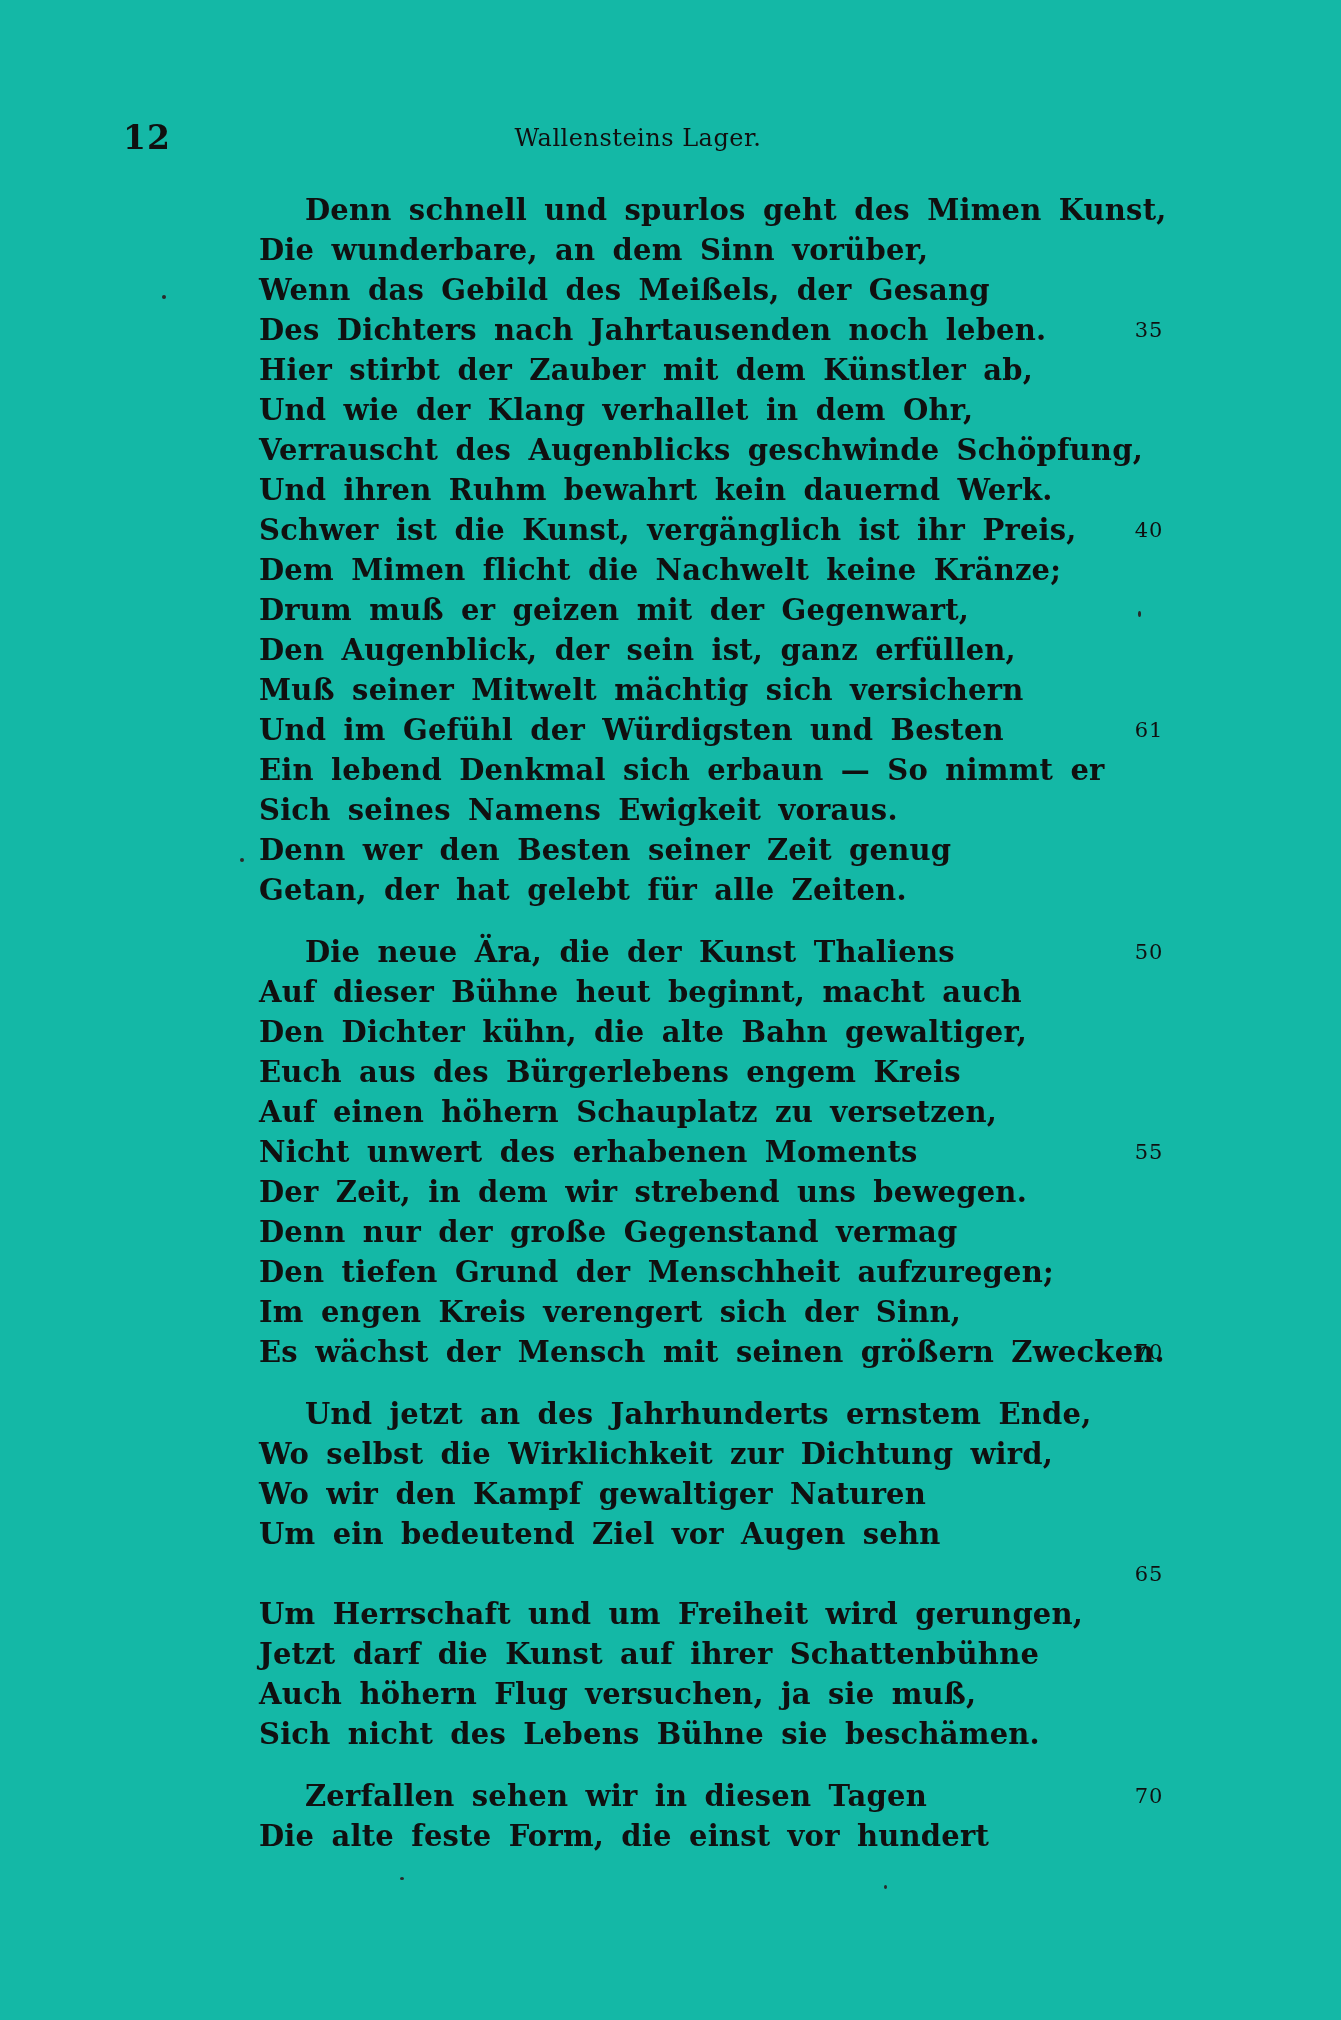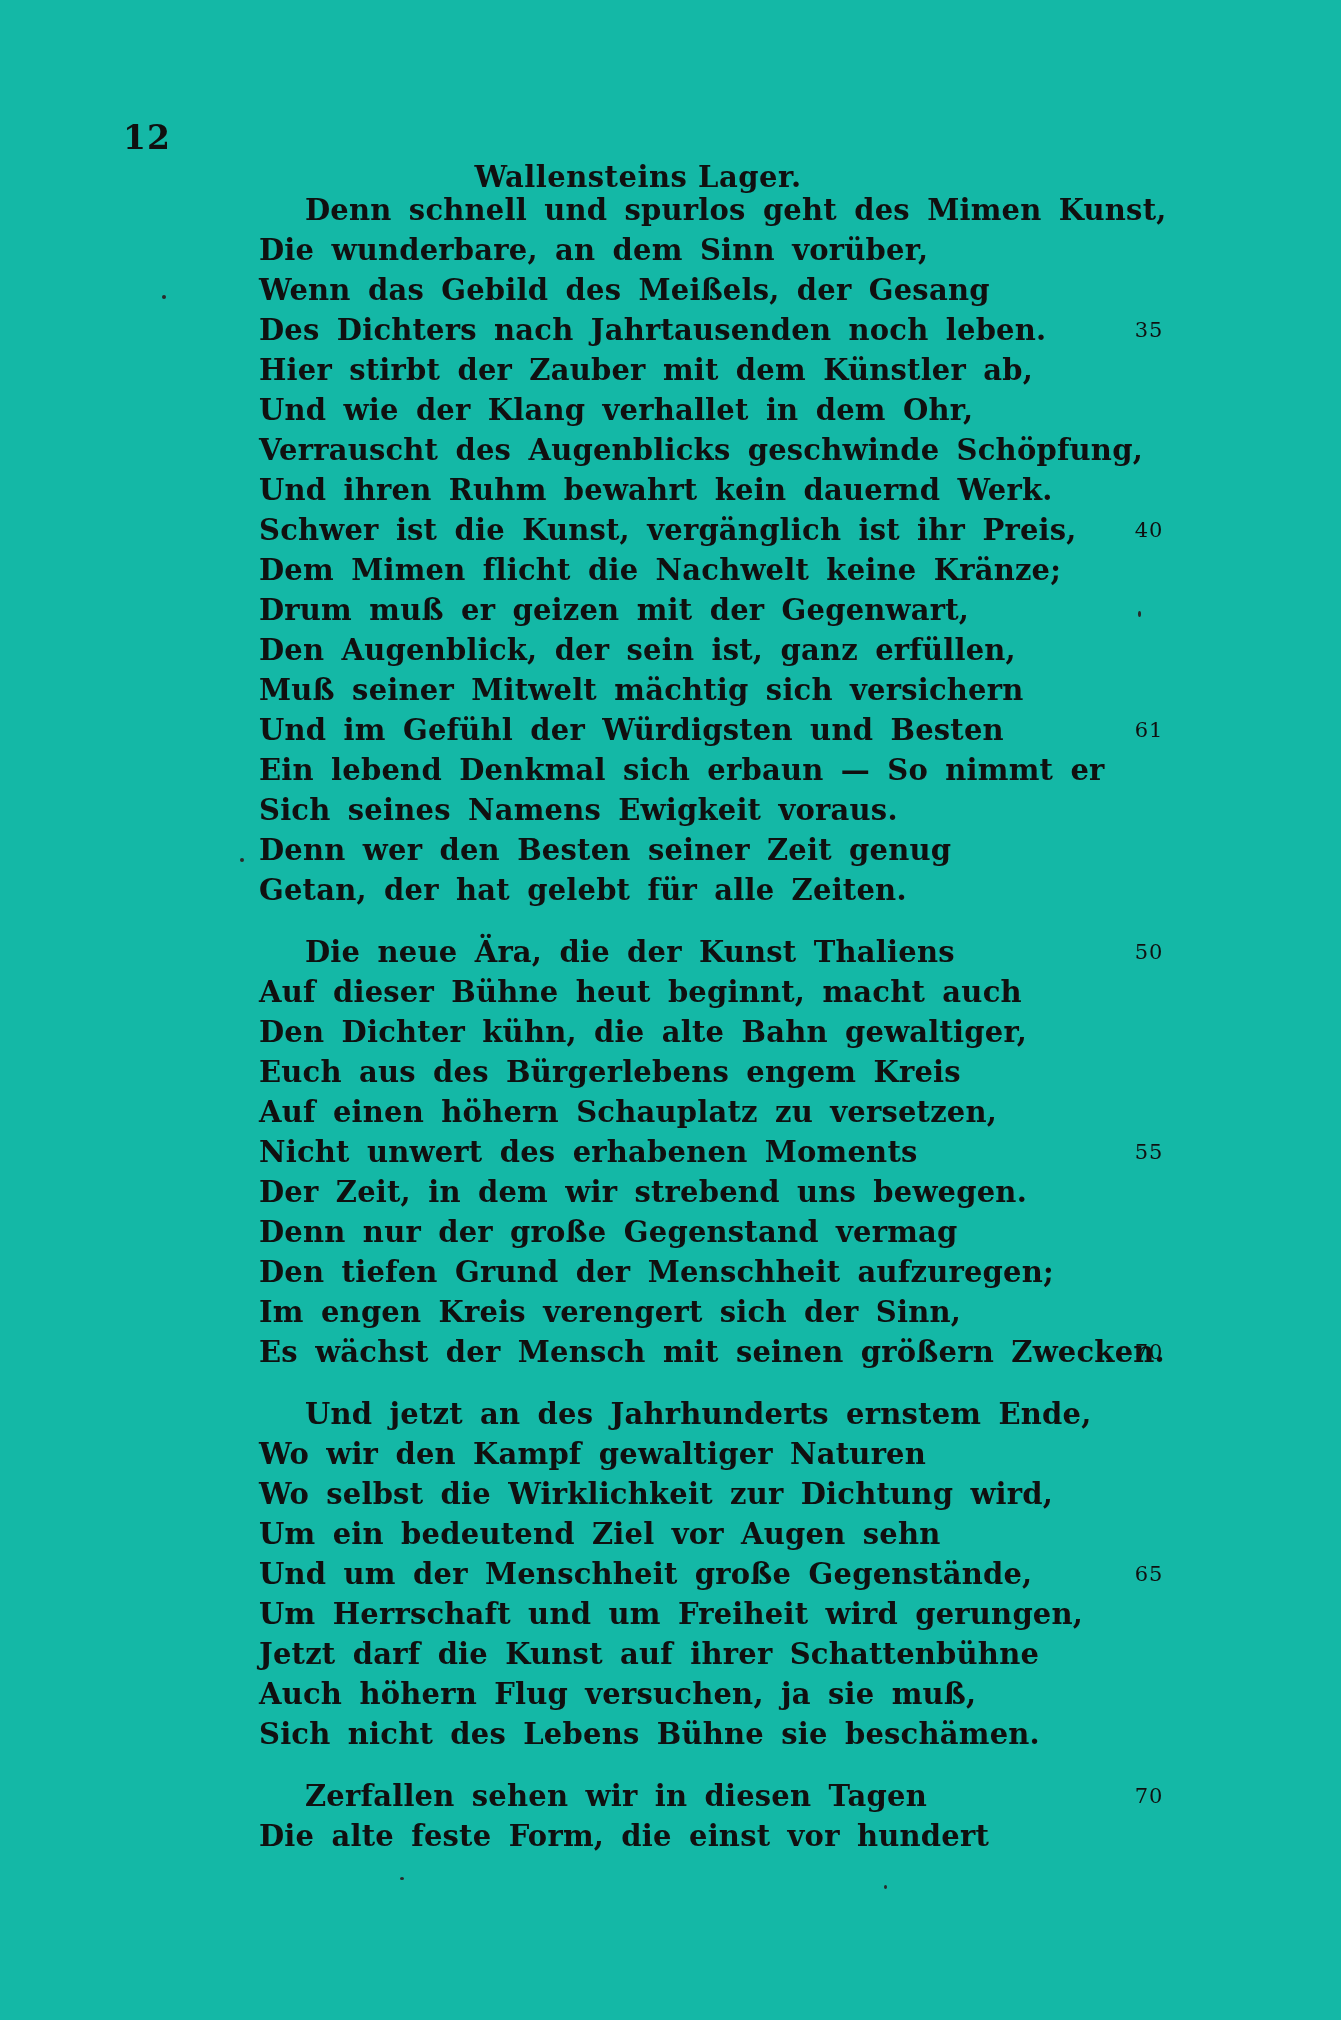--- a/index.html
+++ b/index.html
@@ -17,21 +17,21 @@
     overflow:hidden;
   }
   
   .header{position:absolute;top:118px;left:0;width:100%;height:50px;}
   .page-number{
     position:absolute;left:123px;top:0;
     font-size:33px;font-weight:bold;letter-spacing:1px;
   }
   .running-title{
     position:absolute;left:638px;top:6px;transform:translateX(-50%);
-    font-size:29px;font-weight:bold;letter-spacing:0.5px;white-space:nowrap;margin-top:36px;
+    font-size:24px;font-weight:normal;letter-spacing:0.5px;white-space:nowrap;
   }
   
   .poem{
     position:absolute;top:190px;left:243px;width:960px;
   }
   .stanza{margin:0 0 22px 16px;}
   .line{
     position:relative;
     height:40px;
     line-height:40px;
@@ -100,24 +100,24 @@
         <div class="line"><span class="line-text">Auf einen höhern Schauplatz zu versetzen,</span></div>
         <div class="line"><span class="line-text">Nicht unwert des erhabenen Moments</span><span class="line-number">55</span></div>
         <div class="line"><span class="line-text">Der Zeit, in dem wir strebend uns bewegen.</span></div>
         <div class="line"><span class="line-text">Denn nur der große Gegenstand vermag</span></div>
         <div class="line"><span class="line-text">Den tiefen Grund der Menschheit aufzuregen;</span></div>
         <div class="line"><span class="line-text">Im engen Kreis verengert sich der Sinn,</span></div>
         <div class="line"><span class="line-text">Es wächst der Mensch mit seinen größern Zwecken.</span><span class="line-number">70</span></div>
       </div>
       <div class="stanza">
         <div class="line indent"><span class="line-text">Und jetzt an des Jahrhunderts ernstem Ende,</span></div>
+        <div class="line"><span class="line-text">Wo selbst die Wirklichkeit zur Dichtung wird,</span></div>
         <div class="line"><span class="line-text">Wo wir den Kampf gewaltiger Naturen</span></div>
-        <div class="line"><span class="line-text">Wo selbst die Wirklichkeit zur Dichtung wird,</span></div>
         <div class="line"><span class="line-text">Um ein bedeutend Ziel vor Augen sehn</span></div>
-        <div class="line"><span class="line-text">Und um der Menschheit große Gegenstände,</span><span class="line-number">65</span></div>
+        <div class="line"><span class="line-number">65</span></div>
         <div class="line"><span class="line-text">Um Herrschaft und um Freiheit wird gerungen,</span></div>
         <div class="line"><span class="line-text">Jetzt darf die Kunst auf ihrer Schattenbühne</span></div>
         <div class="line"><span class="line-text">Auch höhern Flug versuchen, ja sie muß,</span></div>
         <div class="line"><span class="line-text">Sich nicht des Lebens Bühne sie beschämen.</span></div>
       </div>
       <div class="stanza">
         <div class="line indent"><span class="line-text">Zerfallen sehen wir in diesen Tagen</span><span class="line-number">70</span></div>
         <div class="line"><span class="line-text">Die alte feste Form, die einst vor hundert</span></div>
       </div>
     </div>

